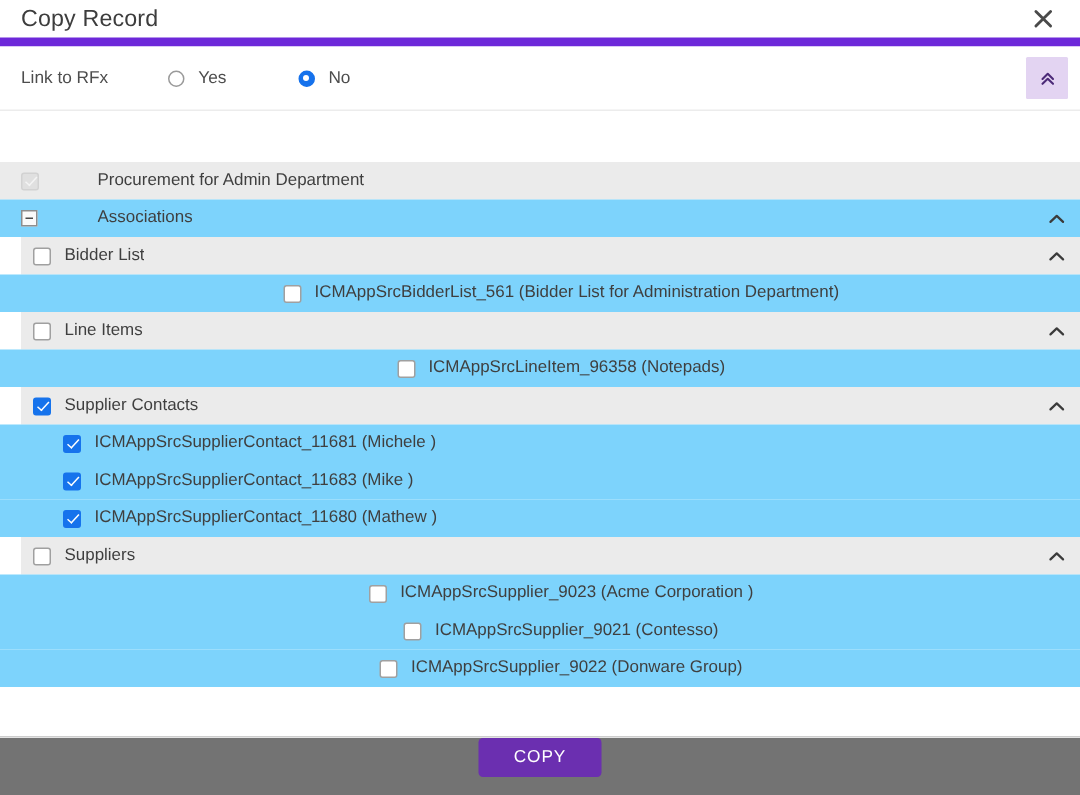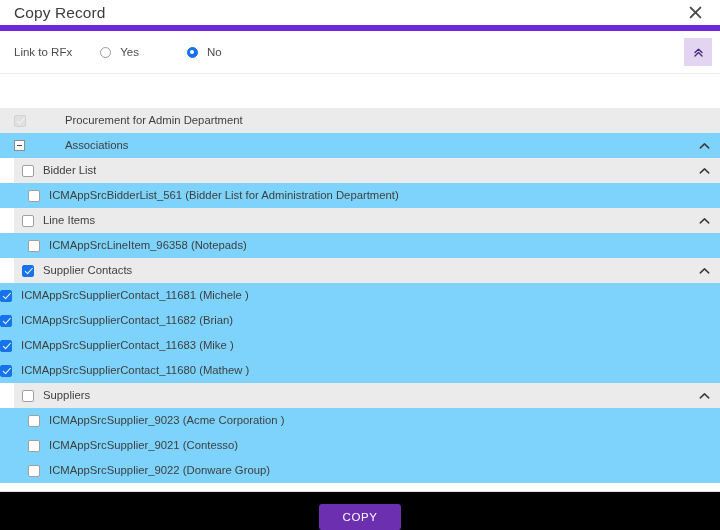--- a/index.html
+++ b/index.html
@@ -55,20 +55,21 @@
   .toolbar {
     height: 43px;
     flex: 0 0 43px;
     display: flex;
     align-items: center;
     padding: 0 8px 0 14px;
     box-sizing: border-box;
     background: #ffffff;
     border-bottom: 1px solid #ececec;
     position: relative;
+    gap: 12px;
   }
   .field-label {
     font-size: 11.5px;
     color: #4d4d4d;
     margin-right: 28px;
     white-space: nowrap;
   }
   .radio-group {
     display: flex;
     align-items: flex-end;
@@ -147,22 +148,22 @@
   }
   .row.section {
     background: #ebebeb;
   }
   .row.leaf {
     background: #7dd3fc;
   }
 
   .indent-0 { padding-left: 14px; gap: 30px; }
   .indent-1 { padding-left: 8px; }
-  .indent-2 { padding-left: 28px; }
-  .indent-3 { }
+  .indent-2 { padding-left: 28px; justify-content: center; }
+  .indent-3 { padding-left: 42px; }
 
   .row.section.indent-1 { margin-left: 14px; }
 
   .cb {
     width: 12px;
     height: 12px;
     box-sizing: border-box;
     border: 1px solid #a0a0a0;
     border-radius: 2px;
     background: #ffffff;
@@ -237,23 +238,23 @@
     transform: translateY(-50%);
     display: flex;
     align-items: center;
     justify-content: center;
     cursor: pointer;
   }
 
   
   .footer {
     flex: 0 0 38px;
-    background: #000000;
-    display: flex;
-    align-items: flex-end;
+    background: #737373;
+    display: flex;
+    align-items: flex-start;
     justify-content: center;
     border-top: 1px solid #e2e2e2;
   }
   .copy-btn {
     background: #6b2fb0;
     color: #ffffff;
     font-size: 11.5px;
     letter-spacing: 0.6px;
     border: none;
     border-radius: 3px;
@@ -350,24 +351,20 @@
             <path d="M1.3 5.4 L5.5 1.4 L9.7 5.4" fill="none" stroke="#3b3b3b" stroke-width="1.5" stroke-linecap="round" stroke-linejoin="round"></path>
           </svg>
         </span>
       </div>
       <div class="row indent-3 leaf">
         <span class="cb checked"></span>
         <span class="row-label">ICMAppSrcSupplierContact_11681 (Michele )</span>
       </div>
       <div class="row indent-3 leaf">
         <span class="cb checked"></span>
-        <span class="row-label">ICMAppSrcSupplierContact_11682 (Brian)</span>
-      </div>
-      <div class="row indent-3 leaf">
-        <span class="cb checked"></span>
         <span class="row-label">ICMAppSrcSupplierContact_11683 (Mike )</span>
       </div>
       <div class="row indent-3 leaf">
         <span class="cb checked"></span>
         <span class="row-label">ICMAppSrcSupplierContact_11680 (Mathew )</span>
       </div>
       <div class="row indent-1 section">
         <span class="cb"></span>
         <span class="row-label">Suppliers</span>
         <span class="chev">

